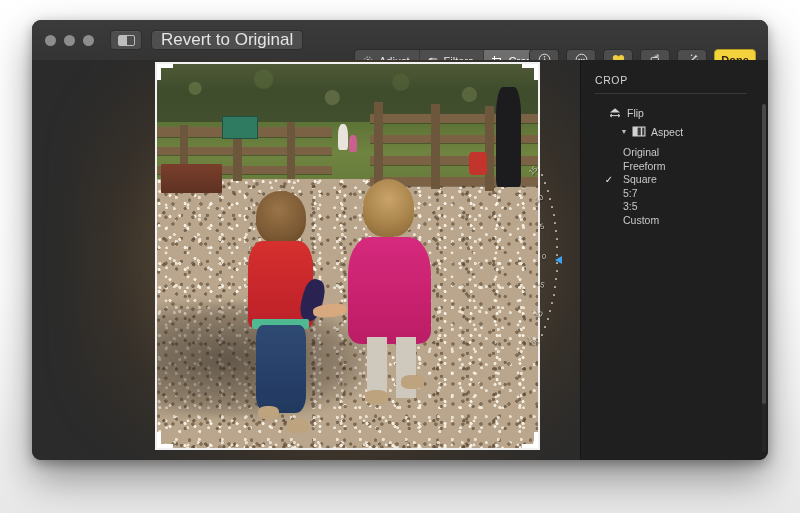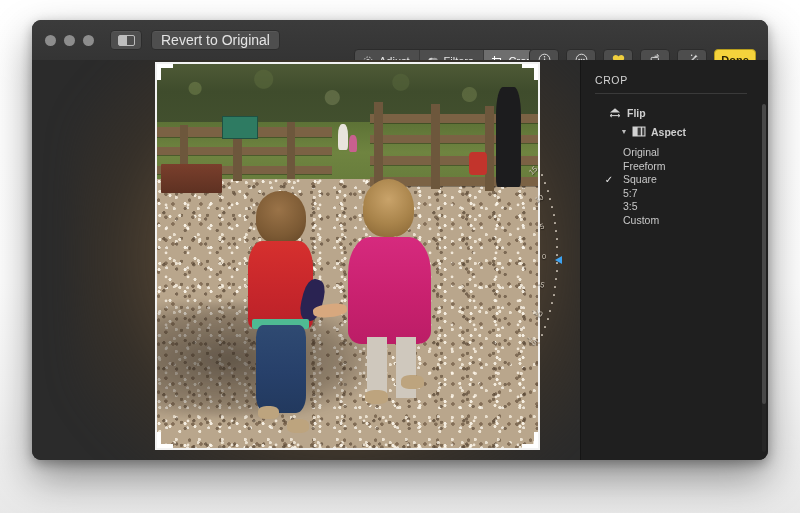--- a/index.html
+++ b/index.html
@@ -55,21 +55,21 @@
 
   .tbtn {
     height: 20px;
     border-radius: 4px;
     background: #4e4e4e;
     border: 1px solid #2d2d2d;
     display: inline-flex;
     align-items: center;
     justify-content: center;
     color: #e4e4e4;
-    font-size: 14px;
+    font-size: 17px;
     box-sizing: border-box;
     padding: 0 8px;
     box-shadow: 0 1px 0 rgba(255,255,255,0.05) inset;
   }
 
   #viewmode-toggle {
     margin-left: 16px;
     width: 32px;
     padding: 0;
   }
@@ -357,21 +357,21 @@
     justify-content:center;
     color:#bdbdbd;
     font-size:7px;
   }
   .row-icon {
     width:20px;
     display:flex;
     align-items:center;
     justify-content:center;
   }
-  .row-label { padding-left:2px;font-weight:bold; }
+  .row-label { padding-left:2px; }
 
   .aspect-row {
     display:flex;
     align-items:center;
     height:13.6px;
     color:#c8c8c8;
     font-size:10.5px;
     padding-left:14px;
     box-sizing:border-box;
   }

